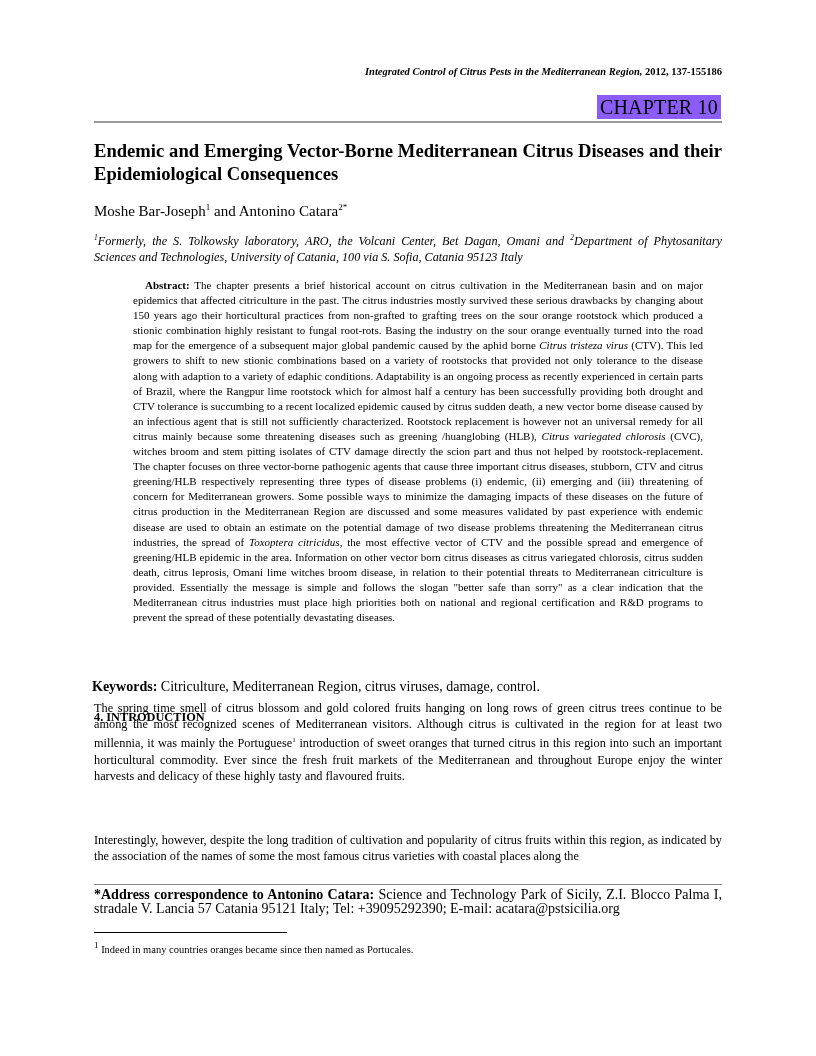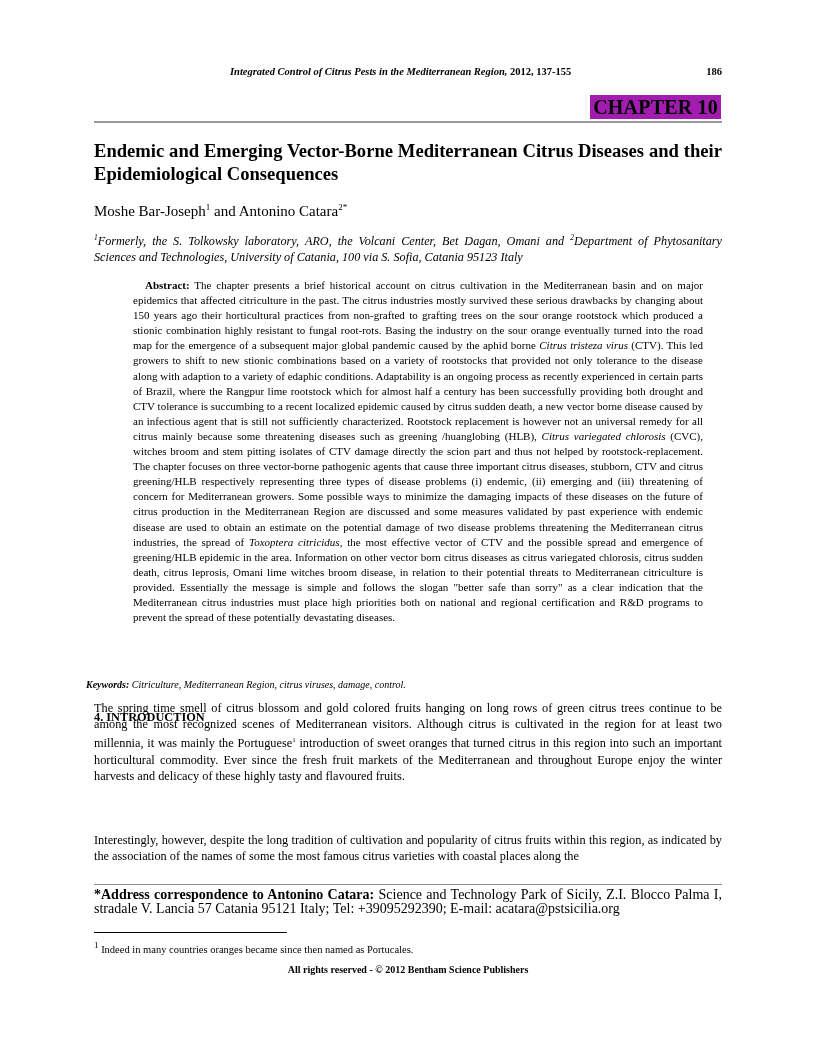--- a/index.html
+++ b/index.html
@@ -3,26 +3,26 @@
 <meta charset="utf-8">
 <style>
   html, body { margin: 0; padding: 0; background: #ffffff; }
   body {
     width: 816px; height: 1056px; position: relative; overflow: hidden;
     font-family: "Liberation Serif", serif; color: #000;
   }
   .abs { position: absolute; }
   .running-head {
     left: 94px; right: 94px; top: 66px; font-size: 10.5px; font-weight: bold;
-    display: flex; justify-content: space-between;
+    display: flex; justify-content: flex-end;
   }
   .running-head .journal { font-style: italic; margin-left: 136px; }
   .running-head .journal .yr { font-style: normal; }
   .chapter-box {
-    right: 95px; top: 95px; background: #a21caf; font-size: 20px; font-weight: bold;
+    right: 95px; top: 95px; background: #8b5cf6; font-size: 20px; font-weight: normal;
     padding: 0px 3px; line-height: 24px; letter-spacing: 0.2px;
   }
   .head-rule {
     left: 94px; right: 94px; top: 121px; height: 0; border-top: 2px solid #9a9a9a;
   }
   .title {
     left: 94px; right: 94px; top: 139px; font-size: 18.6px; font-weight: bold;
     line-height: 23px; text-align: justify; text-align-last: left;
   }
   .authors { left: 94px; top: 202px; font-size: 15px; font-weight: normal; }
@@ -30,21 +30,21 @@
   .affil {
     left: 94px; right: 94px; top: 230px; font-size: 12.2px; font-style: italic;
     line-height: 16px; text-align: justify; text-align-last: left;
   }
   .affil sup { font-size: 7.5px; }
   .abstract {
     left: 133px; right: 113px; top: 278px; font-size: 11px; line-height: 15.1px;
     text-align: justify; text-align-last: left;
   }
   .abstract b { font-weight: bold; margin-left: 12px; }
-  .keywords { left: 86px; top: 679px; font-size: 10px; font-style: italic; }
+  .keywords { left: 92px; top: 679px; font-size: 14px; }
   .sec-head { left: 94px; top: 710px; font-size: 12.3px; font-weight: bold; }
   .body-para {
     left: 94px; right: 94px; font-size: 12.3px; line-height: 16.2px;
     text-align: justify; text-align-last: left;
   }
   .p1 { top: 700px; }
   .p2 { top: 832px; }
   .body-para sup { font-size: 7px; }
   .corr-rule { left: 94px; right: 94px; top: 884px; border-top: 1.5px solid #8a8a8a; }
   .corr {
@@ -101,14 +101,13 @@
 <div class="abs corr">
   <b>*Address correspondence to Antonino Catara:</b><span> Science and Technology Park of Sicily, Z.I. Blocco Palma I, stradale V. Lancia 57 Catania 95121 Italy; Tel: +39095292390; E-mail: acatara@pstsicilia.org</span>
 </div>
 
 <div class="abs fn-rule"></div>
 <div class="abs footnote">
   <sup>1</sup><span> Indeed in many countries oranges became since then named as Portucales.</span>
 </div>
 
 <div class="abs footer">
-  <div>All rights reserved - © 2012 Bentham Science Publishers</div>
 </div>
 
 </body></html>

